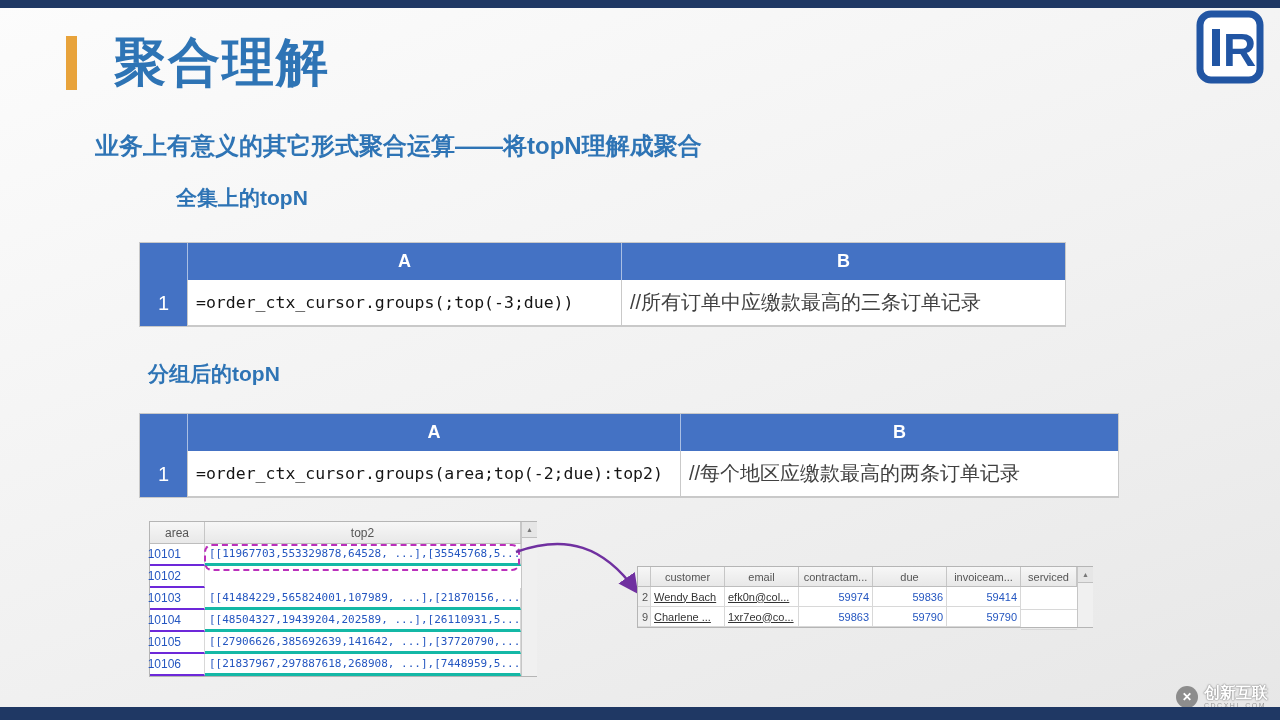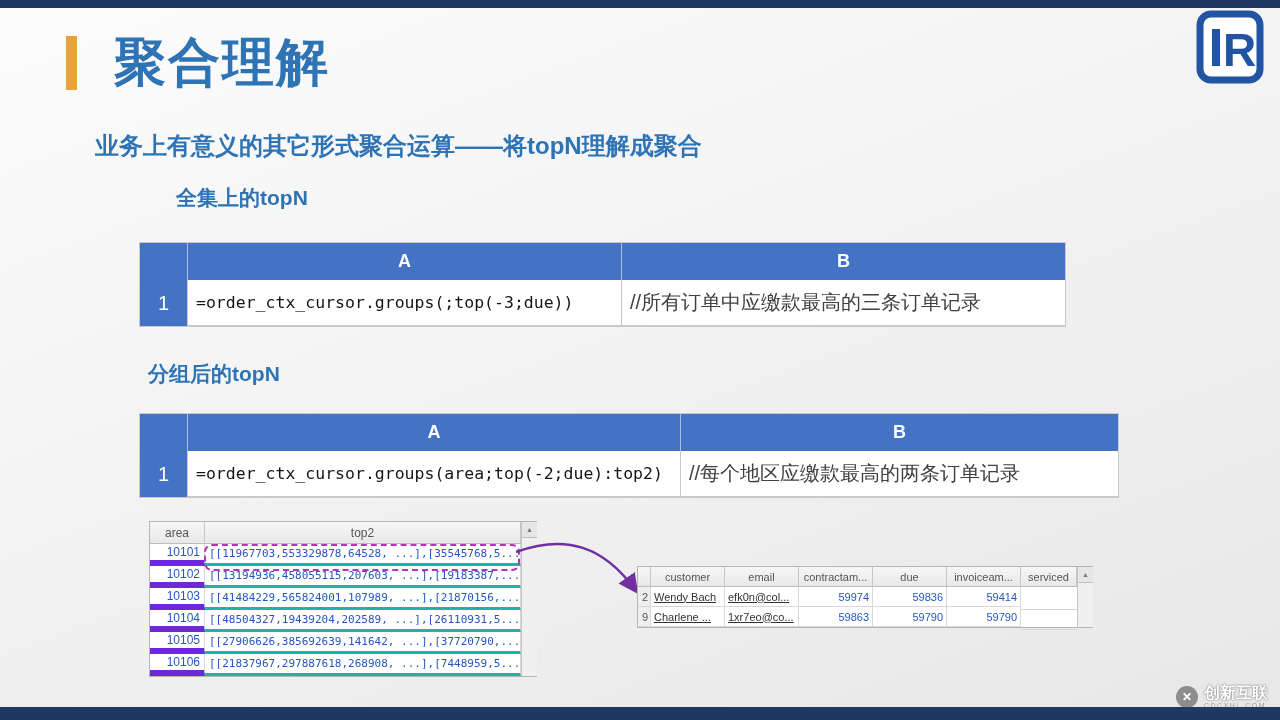--- a/index.html
+++ b/index.html
@@ -46,22 +46,22 @@
   
   .result-grid{position:absolute;left:150px;top:522px;width:386px;display:flex;
                background:#fff;box-shadow:0 0 0 1px #b5b5b5;font-size:12px;}
   .rg-main{width:371px;flex:0 0 371px;}
   .rg-header{display:flex;height:21px;background:linear-gradient(#f7f7f7,#e8e8e8);
              border-bottom:1px solid #bdbdbd;color:#555;}
   .rg-hcell{display:flex;align-items:center;justify-content:center;border-right:1px solid #c6c6c6;box-sizing:border-box;}
   .rg-col-area{width:55px;flex:0 0 55px;}
   .rg-col-top2{width:316px;flex:0 0 316px;}
   .rg-row{display:flex;height:22px;background:#fff;}
-  .rg-area{display:flex;align-items:center;justify-content:flex-end;padding-right:4px;
-           box-sizing:border-box;color:#2456C0;border-right:1px solid #d8d8d8;border-bottom:6px solid #6d28d9;}
+  .rg-area{display:flex;align-items:center;justify-content:flex-end;padding-right:23px;
+           box-sizing:border-box;color:#2456C0;border-right:1px solid #d8d8d8;border-bottom:2px solid #6d28d9;}
   .rg-top2{display:flex;align-items:center;padding:0 4px;box-sizing:border-box;color:#2456C0;
            border-right:1px solid #d8d8d8;border-bottom:3px solid #14b8a6;
            overflow:hidden;white-space:nowrap;font-family:"DejaVu Sans Mono",monospace;font-size:11px;}
   .scrollbar{width:15px;flex:0 0 15px;background:#f0f0f0;border-left:1px solid #c6c6c6;position:relative;}
   .scroll-up{position:absolute;top:0;left:0;width:100%;height:15px;background:#e6e6e6;
              border-bottom:1px solid #c0c0c0;display:flex;align-items:center;justify-content:center;}
   .scroll-up::before{content:"▲";font-size:7px;color:#777;}
 
   .dashed-box{position:absolute;left:204px;top:544px;width:312px;height:23px;
               border:2px dashed #BB2FBB;border-radius:8px;pointer-events:none;}
@@ -159,21 +159,20 @@
       <div class="rg-header">
         <div class="rg-hcell rg-col-area">area</div>
         <div class="rg-hcell rg-col-top2">top2</div>
       </div>
       <div class="rg-row">
         <div class="rg-area rg-col-area">10101</div>
         <div class="rg-top2 rg-col-top2">[[11967703,553329878,64528, ...],[35545768,5...</div>
       </div>
       <div class="rg-row">
         <div class="rg-area rg-col-area">10102</div>
-        <div class="rg-top2 rg-col-top2">[[13194936,458055115,207603, ...],[19183387,...</div>
       </div>
       <div class="rg-row">
         <div class="rg-area rg-col-area">10103</div>
         <div class="rg-top2 rg-col-top2">[[41484229,565824001,107989, ...],[21870156,...</div>
       </div>
       <div class="rg-row">
         <div class="rg-area rg-col-area">10104</div>
         <div class="rg-top2 rg-col-top2">[[48504327,19439204,202589, ...],[26110931,5...</div>
       </div>
       <div class="rg-row">

